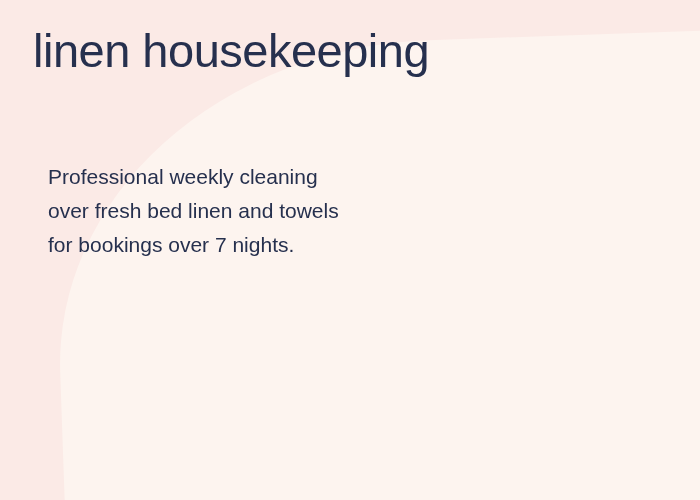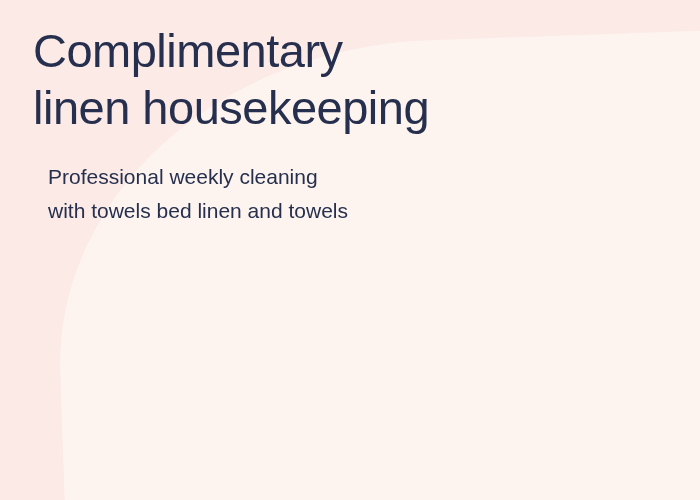--- a/index.html
+++ b/index.html
@@ -69,23 +69,23 @@
 </head>
 <body>
 
 <div class="card">
 
   <div class="cream-wedge"></div>
 
   <div class="content">
 
     <div class="headline">
-      <span class="line">Complimentary</span>
       <span class="line">linen housekeeping</span>
     </div>
 
     <div class="subtext">
       <span class="line">Professional weekly cleaning</span>
-      <span class="line">with towels bed linen and towels</span>
+      <span class="line">over fresh bed linen and towels</span>
+      <span class="line">for bookings over 7 nights.</span>
     </div>
 
   </div>
 </div>
 
 </body></html>

